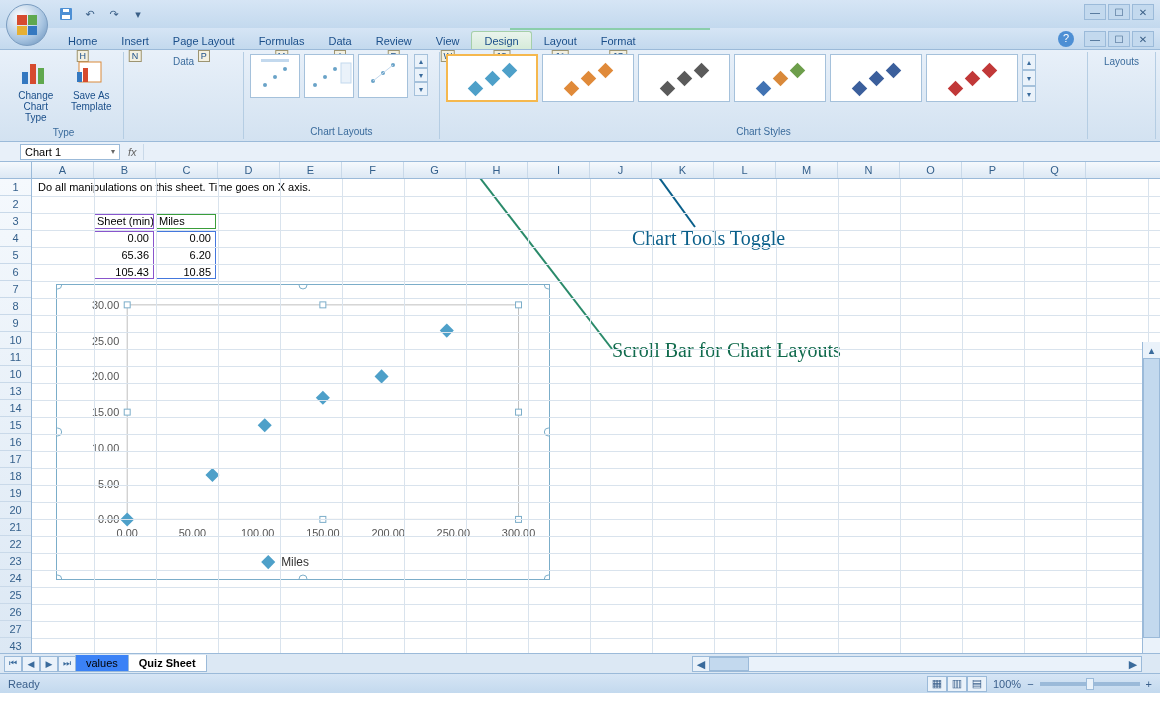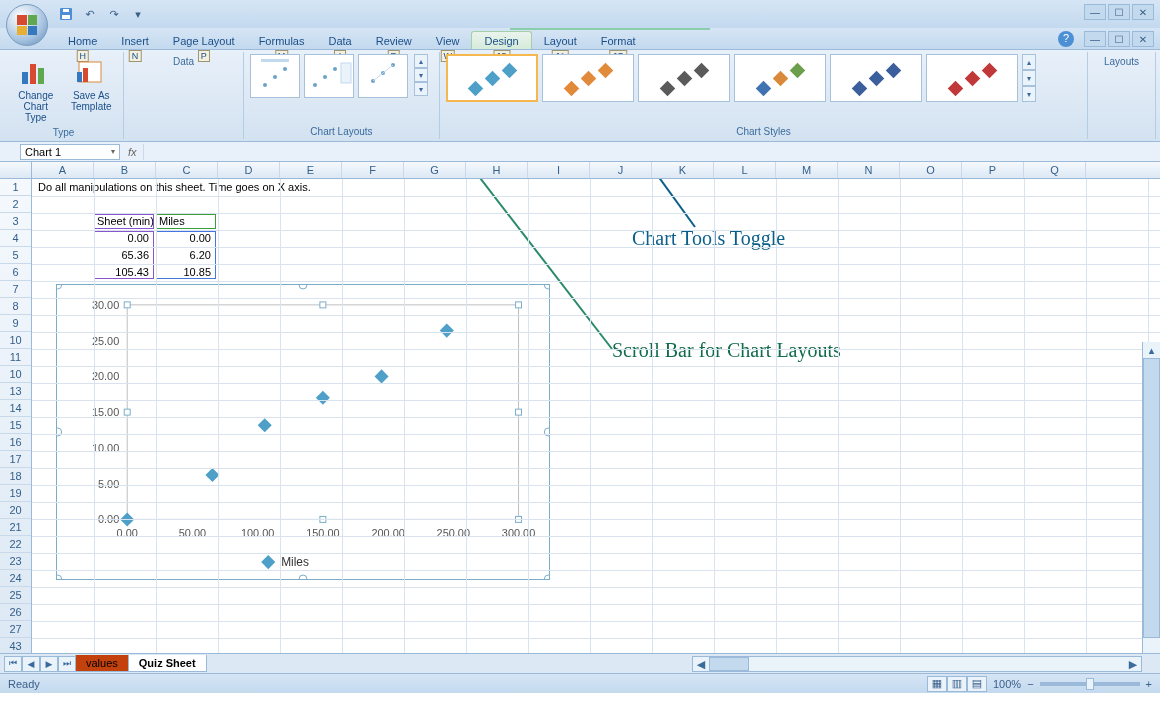--- a/index.html
+++ b/index.html
@@ -70,21 +70,21 @@
 .chart-handles circle { fill:#fff; stroke:#7badc9; stroke-width:1; }
 .chart-svg { width:100%; height:100%; }
 
 
 .annotation { position:absolute; font-family:"Times New Roman",serif; font-size:20px; }
 
 
 .sheet-tabs-row { height:20px; background:#dce8f4; border-top:1px solid #9bbad9; display:flex; align-items:center; position:relative; }
 .tab-nav { display:flex; margin-left:4px; }
 .tab-nav div { width:18px; height:16px; border:1px solid #9bbad9; background:#eaf2fa; display:flex; align-items:center; justify-content:center; font-size:9px; color:#3a6b9c; }
-.sheet-tab { padding:2px 10px; font-size:11px; background:#c2410c; border:1px solid #9bbad9; border-top:none; margin-left:-1px; }
+.sheet-tab { padding:2px 10px; font-size:11px; background:#3b82f6; border:1px solid #9bbad9; border-top:none; margin-left:-1px; }
 .sheet-tab.active { background:#fff; font-weight:bold; }
 .hscroll { position:absolute; right:18px; top:2px; width:450px; height:16px; background:#eaf2fa; border:1px solid #9bbad9; display:flex; }
 .hscroll .arrow { width:16px; display:flex; align-items:center; justify-content:center; color:#3a6b9c; }
 .hscroll .thumb { width:40px; background:#c3d9ee; border:1px solid #9bbad9; }
 .vscroll { position:absolute; right:0; top:180px; width:18px; height:474px; background:#eaf2fa; border-left:1px solid #9bbad9; display:flex; flex-direction:column; }
 .vscroll .arrow { height:16px; display:flex; align-items:center; justify-content:center; color:#3a6b9c; }
 .vscroll .thumb { height:280px; background:#c3d9ee; border:1px solid #9bbad9; }
 
 .status-bar { height:20px; background:linear-gradient(#d6e5f5,#c3d9ee); border-top:1px solid #9bbad9; display:flex; align-items:center; justify-content:space-between; padding:0 8px; font-size:11px; color:#3a5f8b; }
 .status-right { display:flex; align-items:center; gap:6px; }

